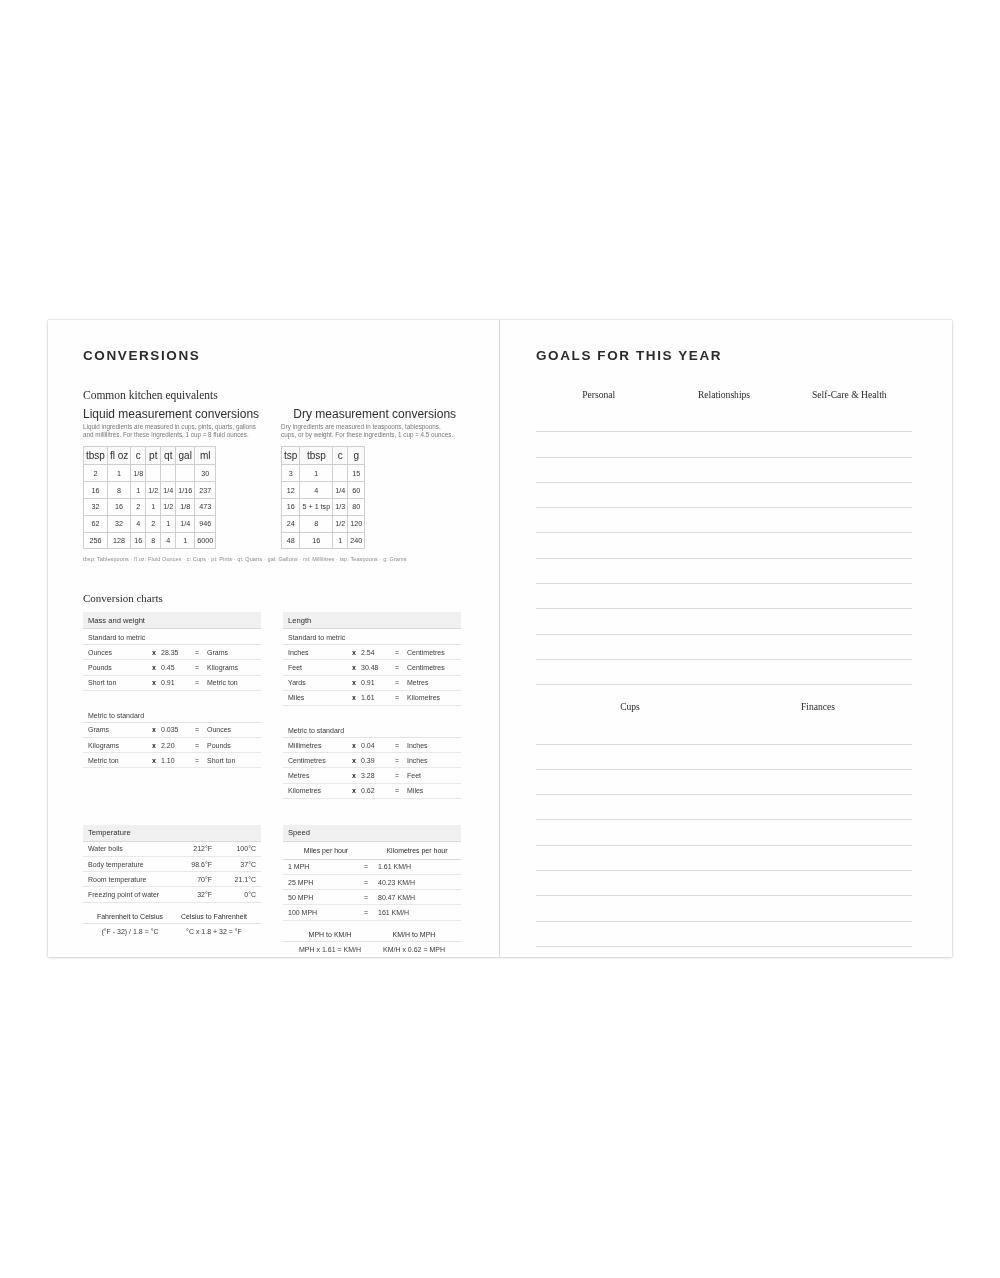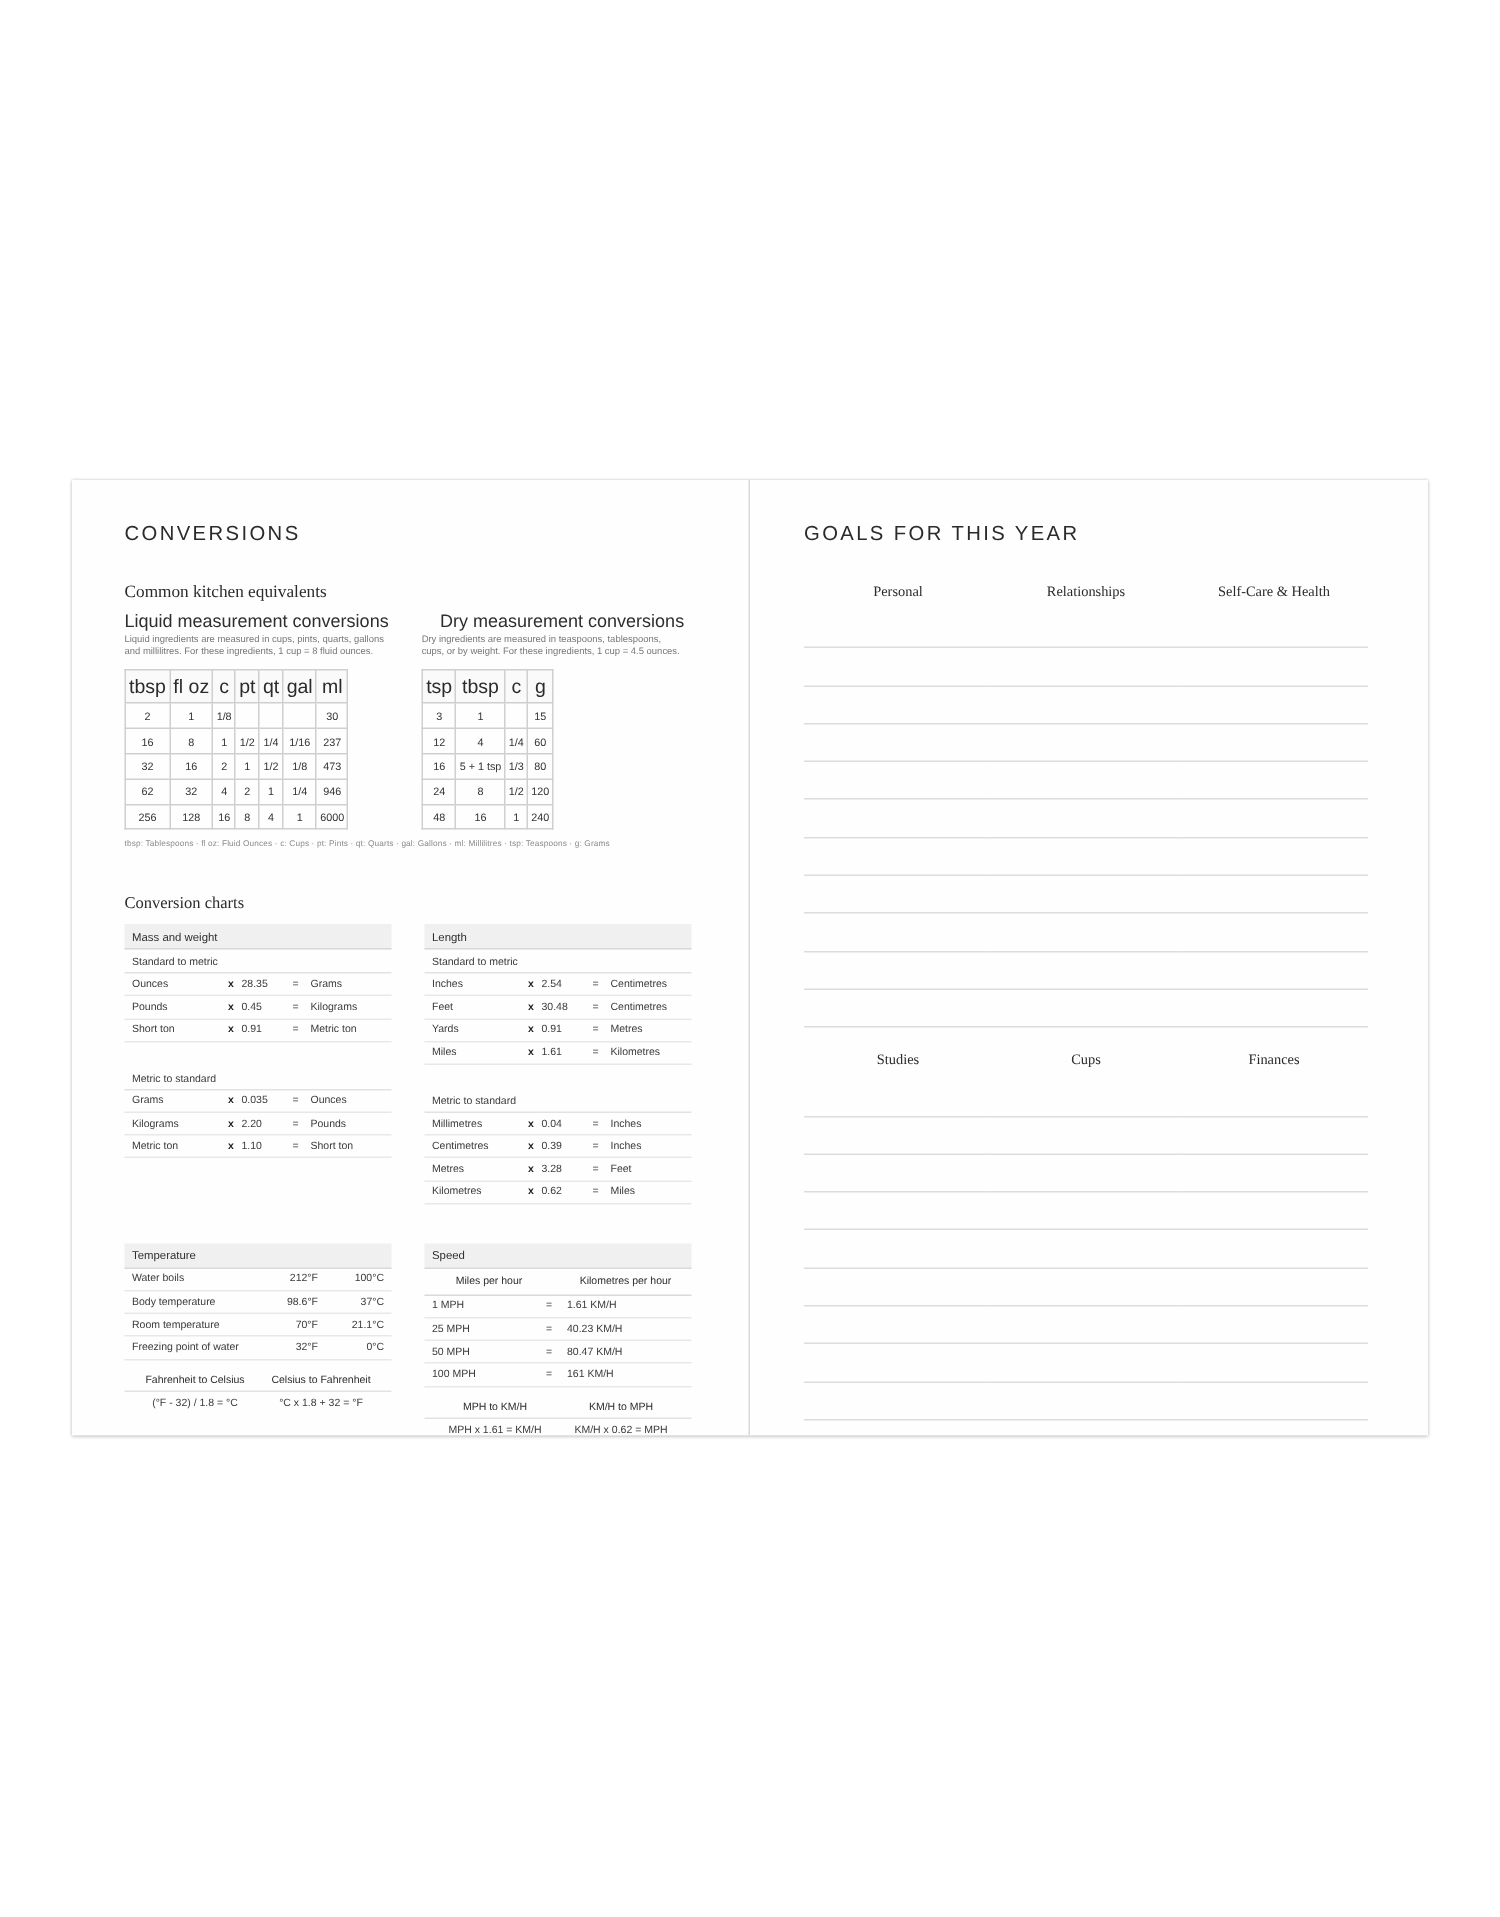--- a/index.html
+++ b/index.html
@@ -30,21 +30,21 @@
     padding: 28px 32px 20px 35px;
     border-right: 1px solid #d8d8d8;
   }
   .page-right {
     width: 452px;
     padding: 28px 40px 20px 36px;
   }
   h1.section-title {
     font-size: 13.5px;
     letter-spacing: 1.6px;
-    font-weight: normal;
+    font-weight: bold;
     margin: 0 0 26px 0;
     color: #2b2b2b;
     font-family: "Liberation Sans", sans-serif;
   }
   .serif-head {
     font-family: "Liberation Serif", serif;
     font-size: 11.5px;
     color: #2b2b2b;
     margin: 0 0 6px 0;
   }
@@ -74,21 +74,21 @@
   table.conv th, table.conv td {
     border: 1px solid #cfcfcf;
     text-align: center;
     padding: 3.4px 2px;
     font-weight: normal;
     height: 9px;
   }
   table.conv th {
     background: #fafafa;
     color: #2b2b2b;
-    font-size: 13px;
+    font-size: 10px;
     margin-left: 24px;
   }
   .legend {
     font-size: 5.5px;
     color: #8a8a8a;
     margin-top: 7px;
     letter-spacing: 0.1px;
   }
   .charts-title {
     font-family: "Liberation Serif", serif;
@@ -565,34 +565,20 @@
             <div class="line"></div>
             <div class="line"></div>
             <div class="line"></div>
             <div class="line"></div>
             <div class="line"></div>
           </div>
         </div>
       </div>
     <div class="goal-grid second" id="goal-row-2">
         <div class="goal-col">
-          <div class="goal-head">Studies</div>
-          <div class="goal-lines">
-            <div class="line"></div>
-            <div class="line"></div>
-            <div class="line"></div>
-            <div class="line"></div>
-            <div class="line"></div>
-            <div class="line"></div>
-            <div class="line"></div>
-            <div class="line"></div>
-            <div class="line"></div>
-          </div>
-        </div>
-        <div class="goal-col">
           <div class="goal-head">Cups</div>
           <div class="goal-lines">
             <div class="line"></div>
             <div class="line"></div>
             <div class="line"></div>
             <div class="line"></div>
             <div class="line"></div>
             <div class="line"></div>
             <div class="line"></div>
             <div class="line"></div>

